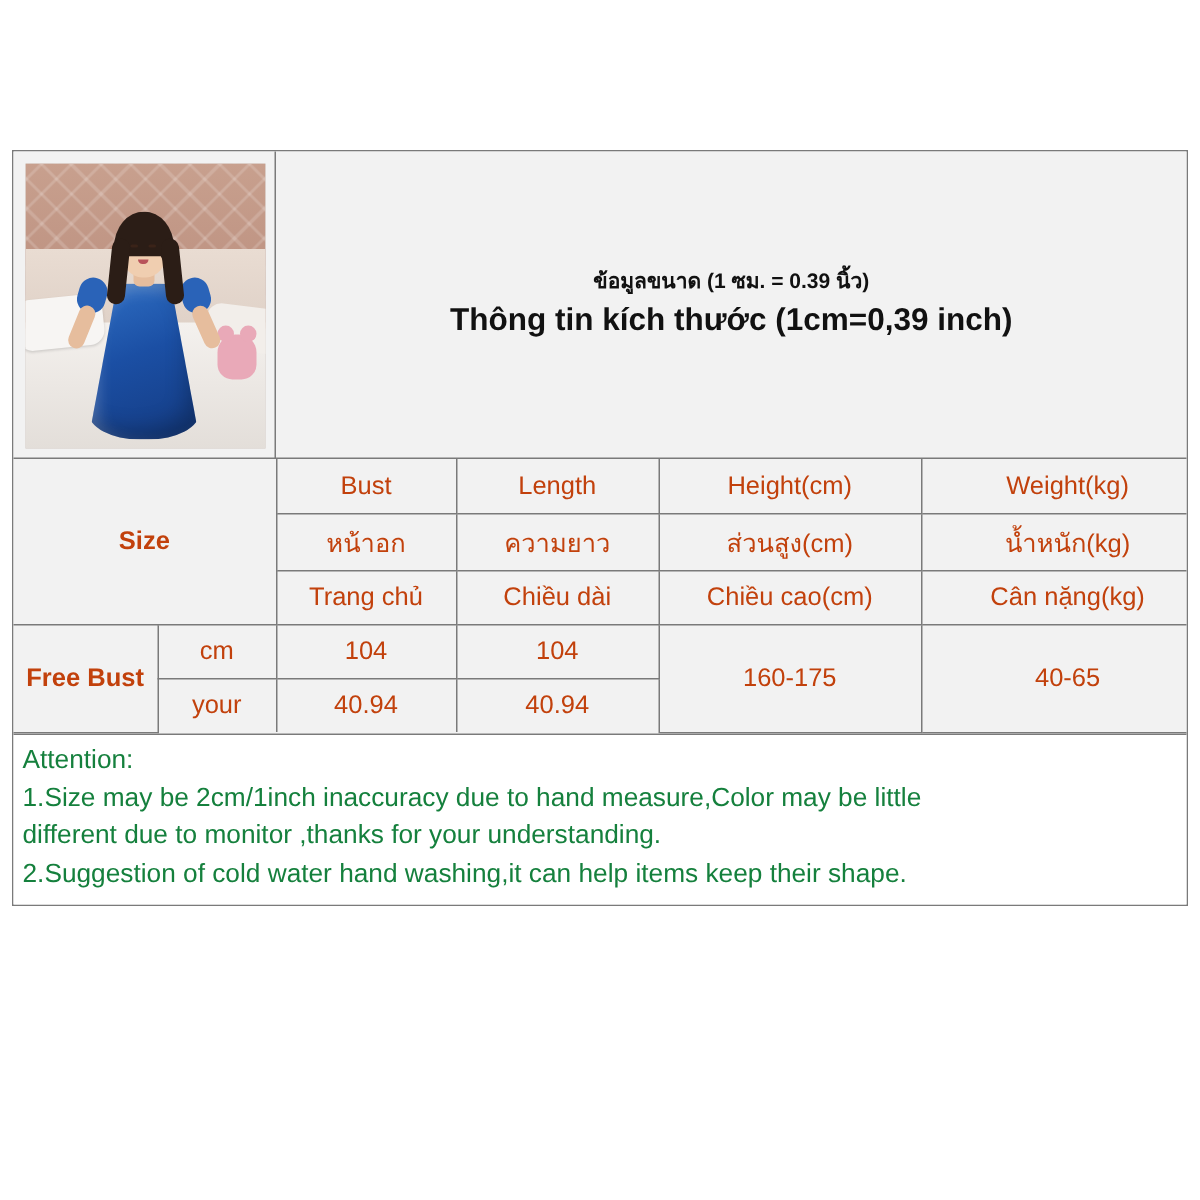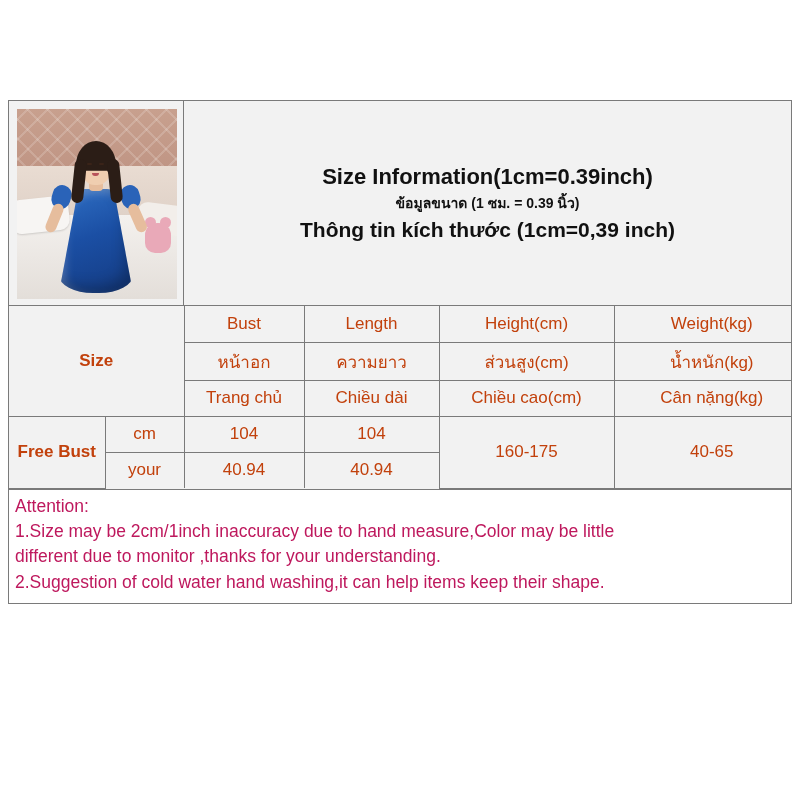--- a/index.html
+++ b/index.html
@@ -187,21 +187,21 @@
   .unit-cell { font-size: 16px; }
   .attention {
     box-sizing: border-box;
     border-top: 1px solid #7a7a7a;
     background: #ffffff;
     padding: 4px 6px 8px 6px;
   }
   .attention p {
     margin: 0;
     font-size: 17.5px;
-    color: #be185d;
+    color: #15803d;
     line-height: 1.45;
   }
 </style>
 </head>
 <body>
 
 <div id="sheet">
 
   <div class="chart-wrap">
 
@@ -228,21 +228,20 @@
             <div class="ph-hair3"></div>
             <div class="ph-eye-l"></div>
             <div class="ph-eye-r"></div>
             <div class="ph-mouth"></div>
           </div>
         </div>
 
       </div>
 
       <div class="title-cell">
-        <div class="title-line t1">Size Information(1cm=0.39inch)</div>
         <div class="title-line t2">ข้อมูลขนาด (1 ซม. = 0.39 นิ้ว)</div>
         <div class="title-line t3">Thông tin kích thước (1cm=0,39 inch)</div>
       </div>
 
     </div>
 
     <table class="size-table">
       <colgroup>
         <col style="width:96px">
         <col style="width:79px">

